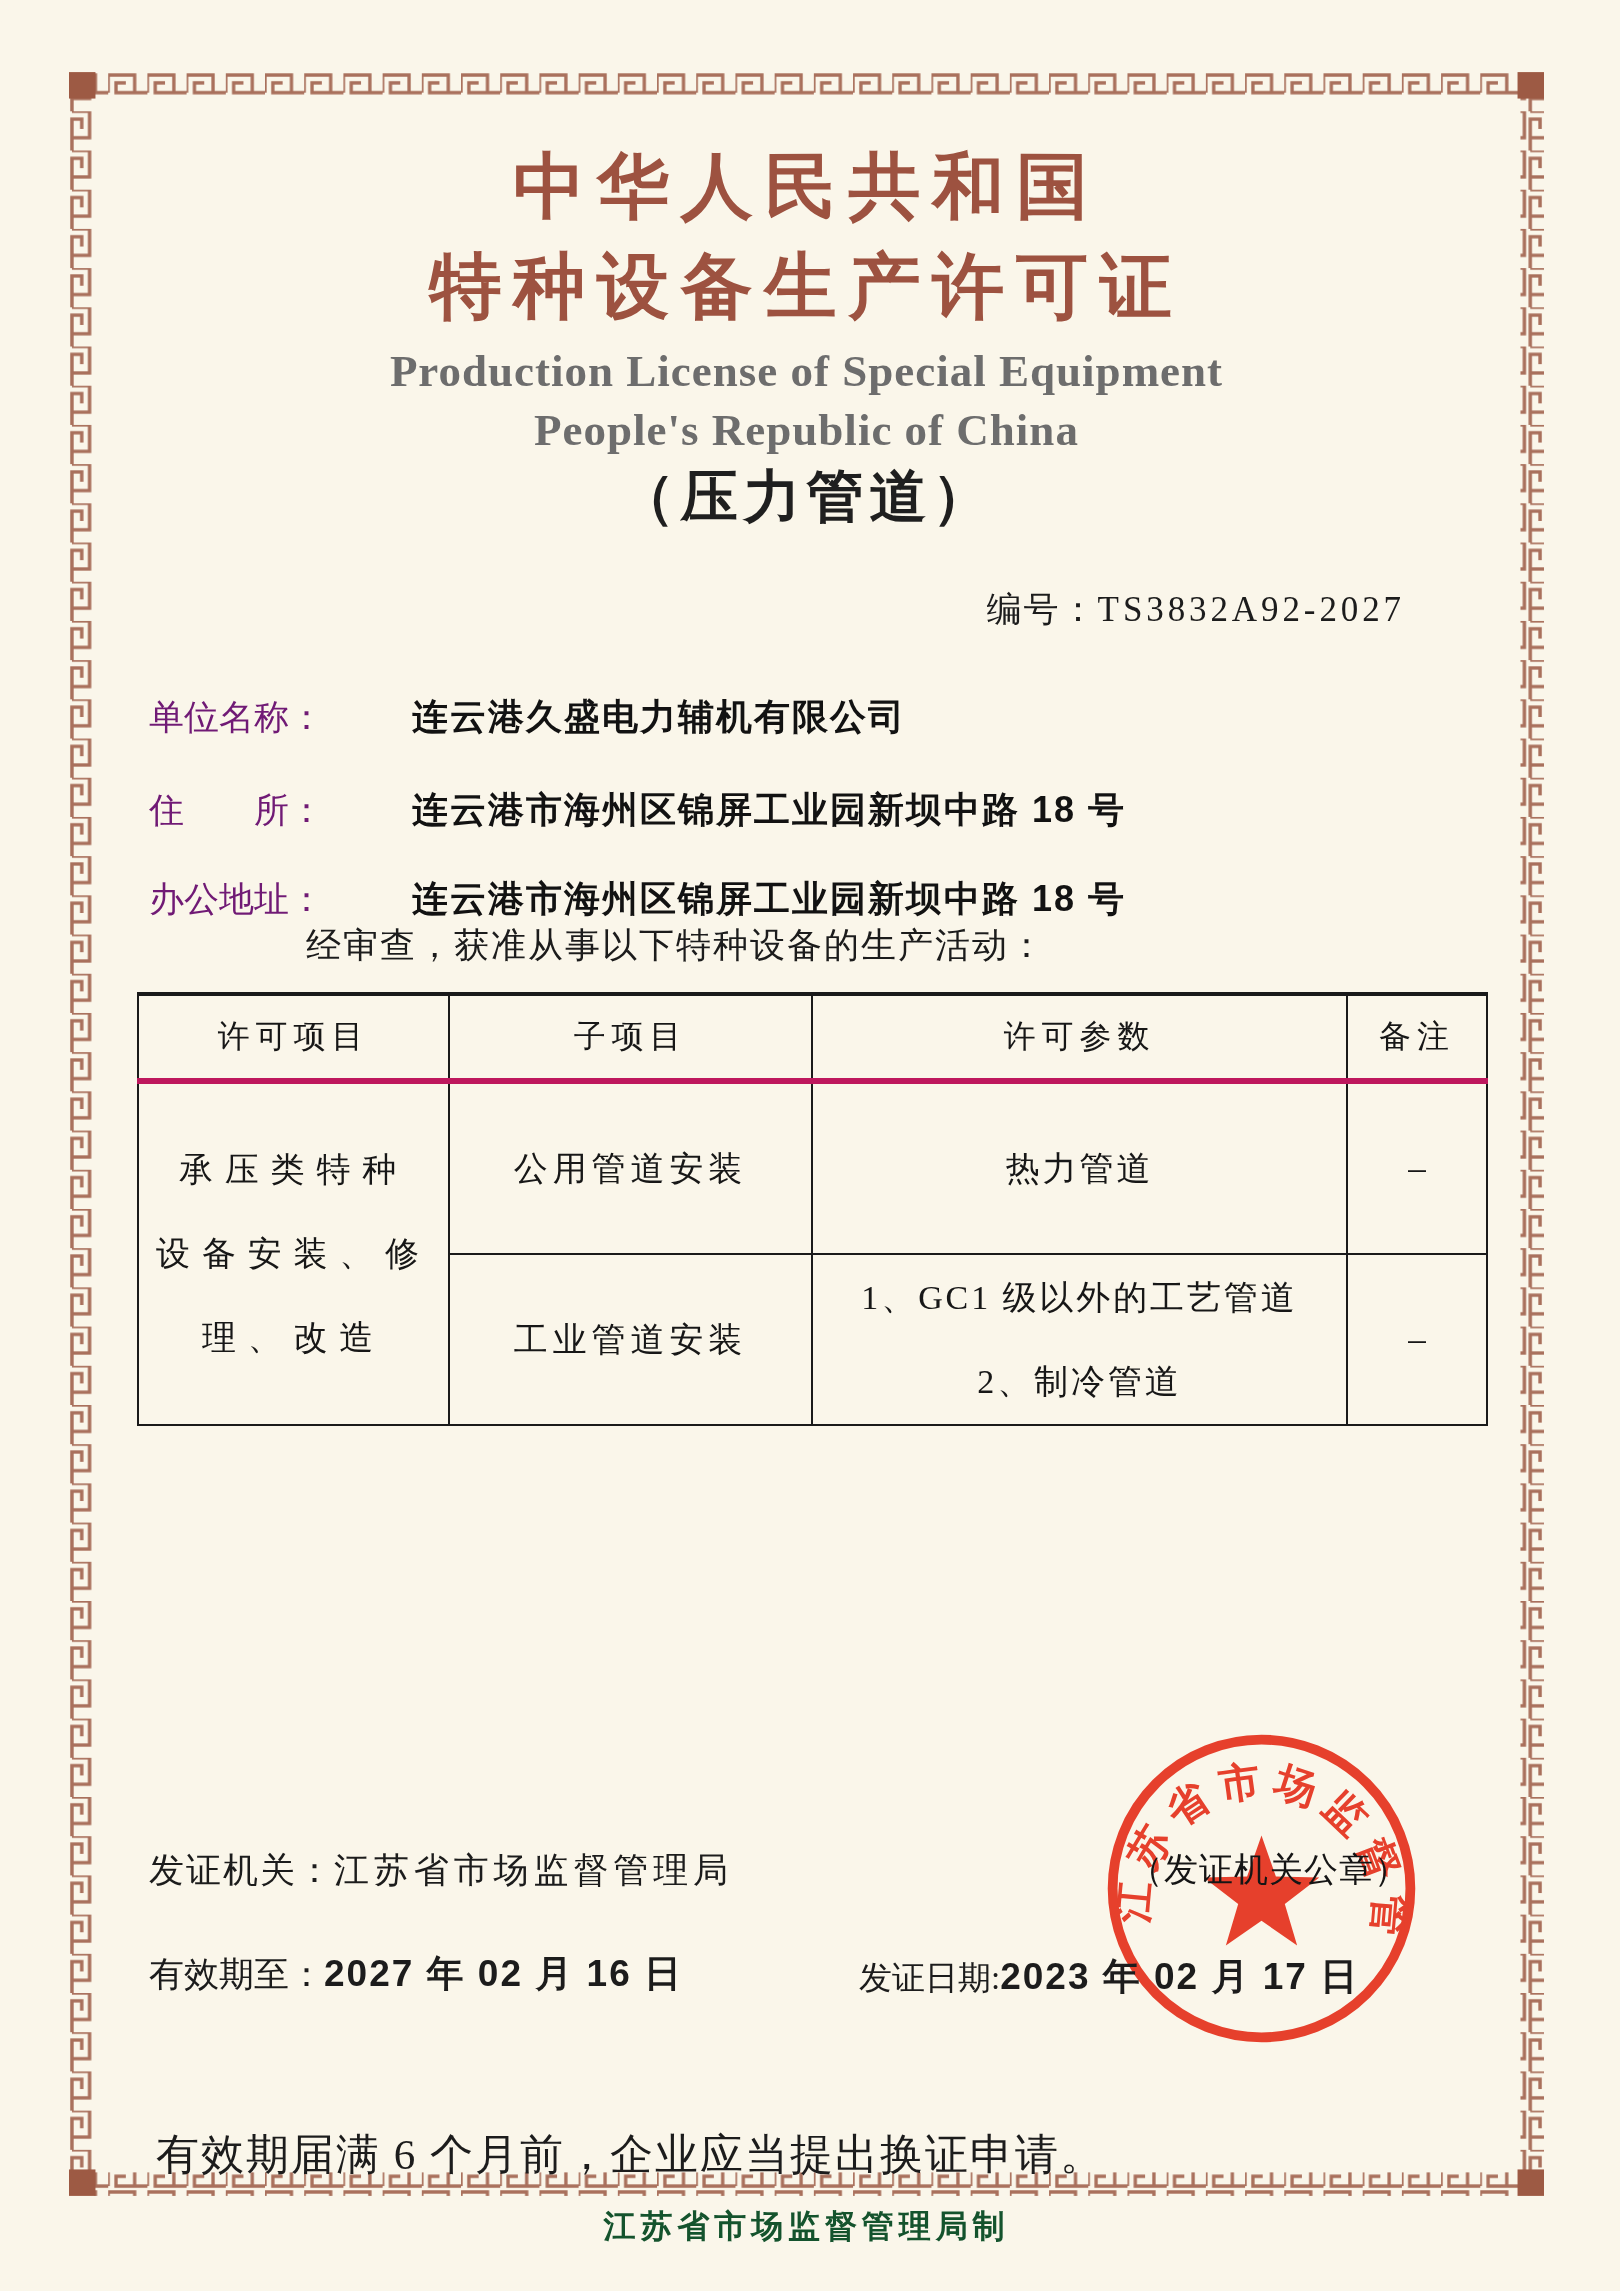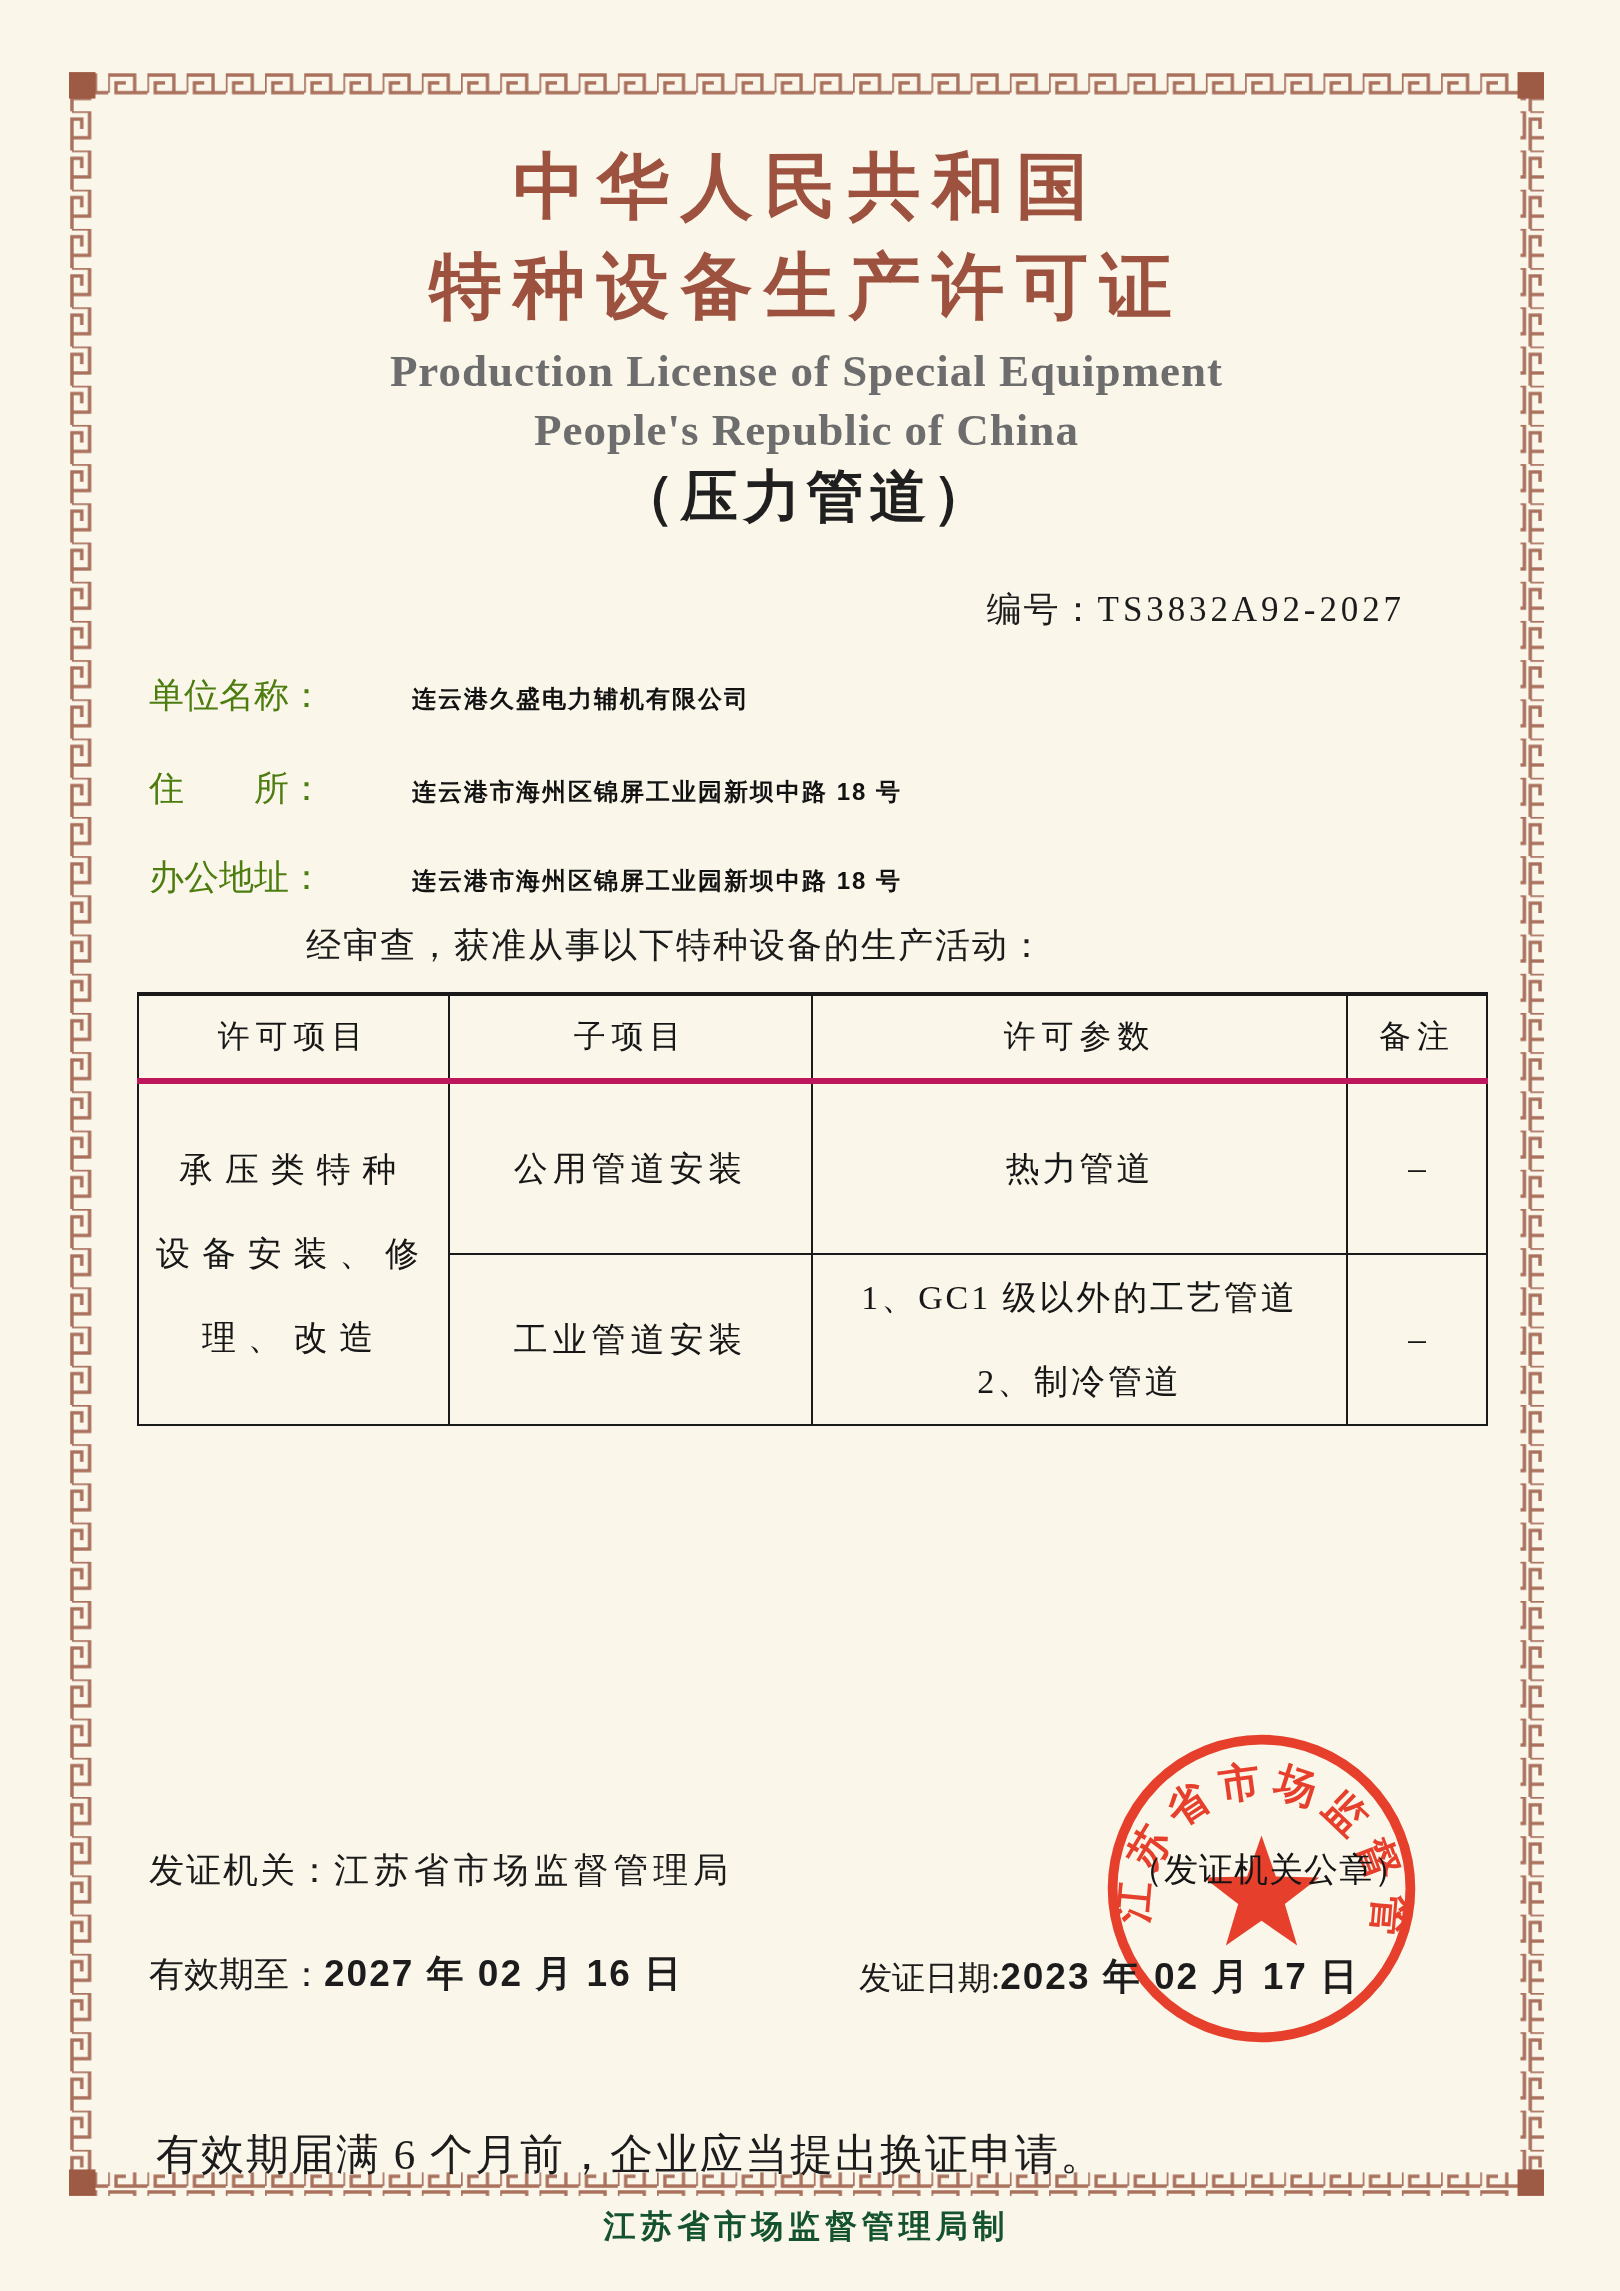--- a/index.html
+++ b/index.html
@@ -36,22 +36,22 @@
   }
   .license-line{
     top:586px;right:215px;font-size:35px;color:#1c1c1c;letter-spacing:2px;
   }
   .license-line .num{letter-spacing:3.9px;font-family:"Liberation Serif", serif;}
   
   .info-row{left:149px;display:flex;align-items:baseline;}
   .i1{top:672px;}
   .i2{top:765px;}
   .i3{top:854px;}
-  .info-label{font-size:35px;width:263px;flex:0 0 263px;color:#4d7c0f;}
-  .info-value{font-size:24px;font-weight:bold;font-family:"Liberation Sans", sans-serif;color:#121212;letter-spacing:2px;}
+  .info-label{font-size:35px;width:263px;flex:0 0 263px;color:#701a75;}
+  .info-value{font-size:36px;font-weight:bold;font-family:"Liberation Sans", sans-serif;color:#121212;letter-spacing:2px;margin-top:21px;}
   .approval{top:922px;left:306px;font-size:35px;letter-spacing:2px;}
   
   table.lic{
     position:absolute;left:137px;top:992px;width:1349px;
     border-collapse:collapse;table-layout:fixed;
     font-size:34px;color:#171717;
   }
   table.lic td,table.lic th{
     border:2px solid #1a1a1a;
     text-align:center;vertical-align:middle;

